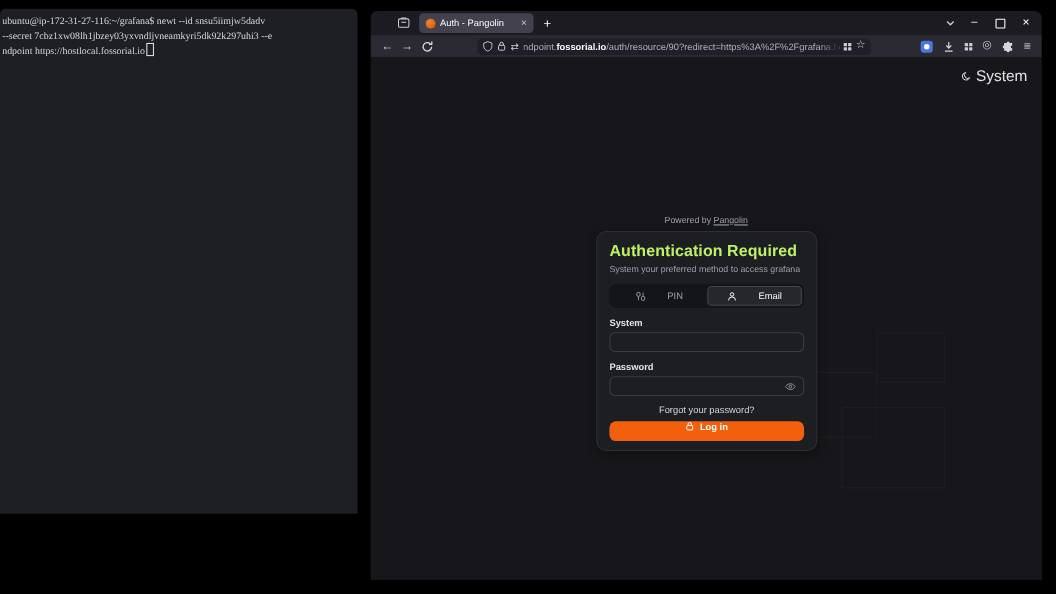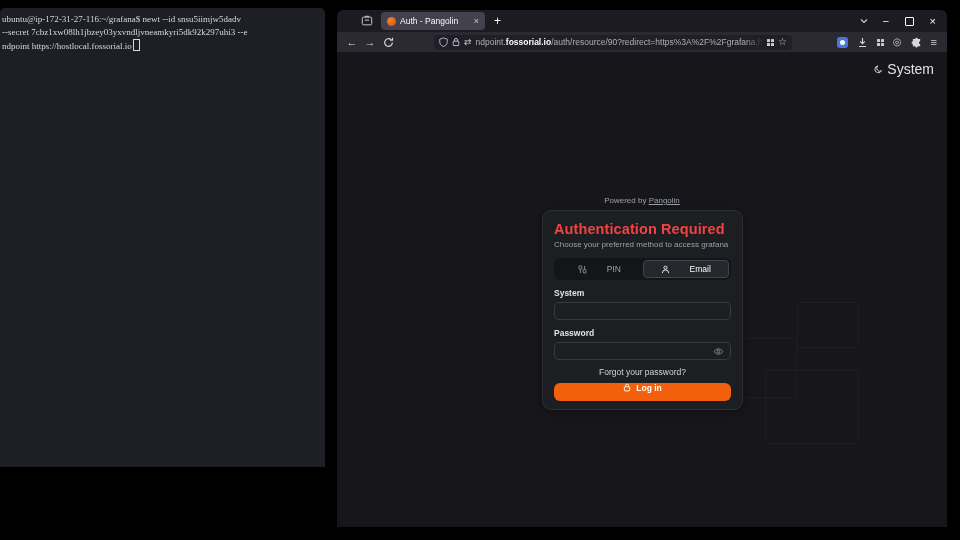--- a/index.html
+++ b/index.html
@@ -64,21 +64,21 @@
   .d3{left:460px;top:250px;width:60px;height:44px}
 
   .theme-toggle{position:absolute;top:9px;right:13px;display:flex;align-items:center;gap:4px;
                 color:#e2e2e5;font-size:14px}
   .powered{position:absolute;top:144px;left:0;right:0;text-align:center;font-size:8px;color:#9ba1a8}
   .powered a{color:#9ba1a8;text-decoration:underline}
 
   .card{position:absolute;left:205px;top:158px;width:201px;height:200px;box-sizing:border-box;
         background:#1d1e22;border:1px solid #2e2f34;border-radius:9px;padding:10px 11px;
         box-shadow:0 2px 8px rgba(0,0,0,0.35)}
-  .card-title{font-size:14.5px;font-weight:bold;color:#ef4444;letter-spacing:0.1px}
+  .card-title{font-size:14.5px;font-weight:bold;color:#bef264;letter-spacing:0.1px}
   .card-sub{margin-top:3px;font-size:8px;color:#9ba1a8}
   .tabs{margin-top:9px;background:#141518;border-radius:6px;padding:2px;display:flex;height:18px}
   .tab-btn{flex:1;display:flex;align-items:center;justify-content:center;gap:20px;font-size:8.5px;
            color:#9ba1a8;border-radius:4px;border:1px solid transparent}
   .tab-btn.active{background:#26272c;border-color:#43444a;color:#fafafa}
   .field-label{margin-top:8px;font-size:8.5px;font-weight:bold;color:#e4e4e7}
   .inputbox{margin-top:4px;height:18px;border:1px solid #3a3b41;border-radius:5px;
             display:flex;align-items:center;justify-content:flex-end;padding:0 6px;
             box-sizing:border-box;color:#9ba1a8;background:transparent}
   .forgot{margin-top:7px;text-align:center;font-size:8.5px;color:#d4d4d8}
@@ -183,21 +183,21 @@
       <svg width="9" height="9" viewBox="0 0 12 12">
           <path d="M10 7.6A4.6 4.6 0 1 1 5.3 1.2 3.8 3.8 0 0 0 10 7.6z" fill="none" stroke="currentColor" stroke-width="1.2"></path>
         </svg>
       <span>System</span>
     </div>
 
     <div class="powered"><span>Powered by </span><a href="#">Pangolin</a></div>
 
     <div class="card">
       <div class="card-title">Authentication Required</div>
-      <div class="card-sub">Choose your preferred method to access grafana</div>
+      <div class="card-sub">System your preferred method to access grafana</div>
 
       <div class="tabs">
         <div class="tab-btn">
           <svg width="9" height="9" viewBox="0 0 12 12">
               <rect x="1.3" y="1.3" width="3.8" height="4.4" rx="0.8" fill="none" stroke="currentColor" stroke-width="1.1"></rect>
               <rect x="6.9" y="6.2" width="3.8" height="4.4" rx="0.8" fill="none" stroke="currentColor" stroke-width="1.1"></rect>
               <path d="M8.8 1.3v4.4M3.2 6.2v4.4" stroke="currentColor" stroke-width="1.1"></path>
             </svg>
           <span>PIN</span>
         </div>

